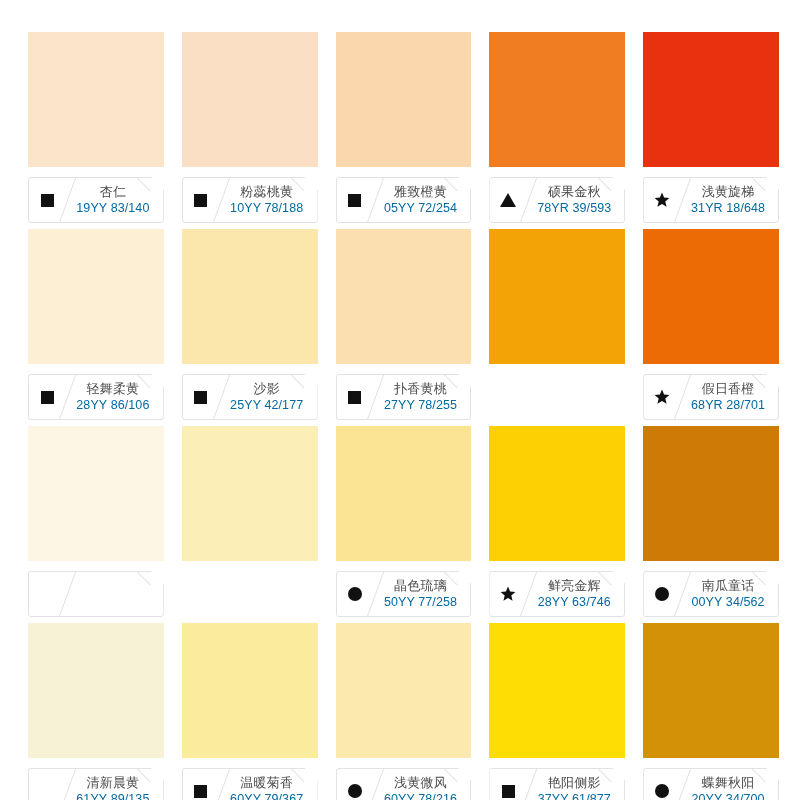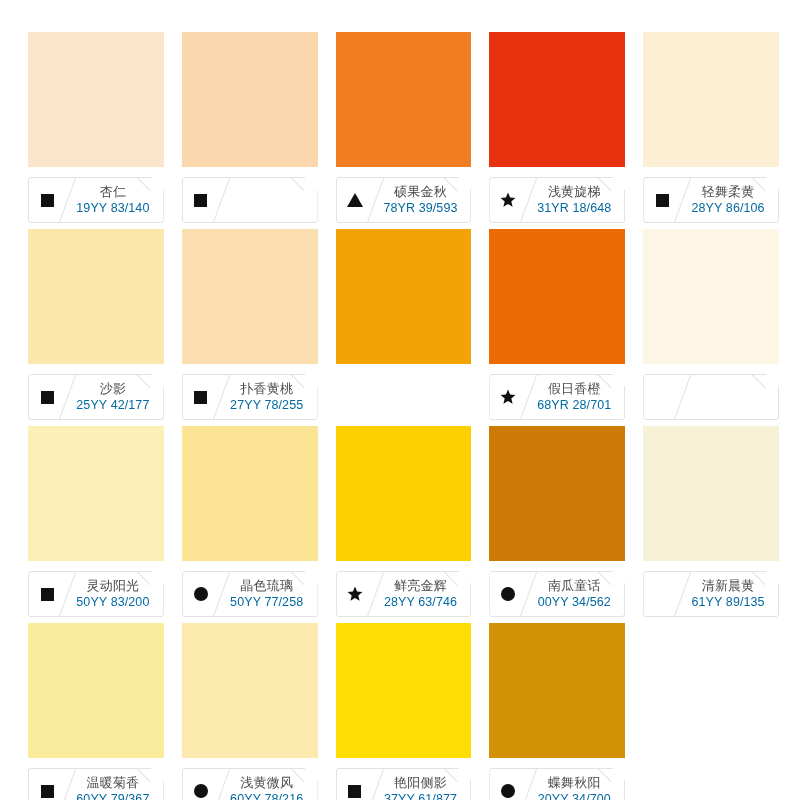--- a/index.html
+++ b/index.html
@@ -160,26 +160,44 @@
           <span class="icon-glyph icon-square"></span>
           <span class="label-divider"></span>
         </div>
         <div class="label-text-zone">
           <div class="label-name">杏仁</div>
           <div class="label-code">19YY 83/140</div>
         </div>
       </div>
     </div>
     <div class="swatch-cell">
+      <div class="swatch-color" title="粉蕊桃黄" style="background-color: rgb(251, 223, 196);"></div>
+      <div class="swatch-label">
+        <span class="label-corner"></span>
+        <div class="label-icon-zone">
+          <span class="icon-glyph icon-square"></span>
+          <span class="label-divider"></span>
+        </div>
+        <div class="label-text-zone">
+          <div class="label-name">粉蕊桃黄</div>
+          <div class="label-code">10YY 78/188</div>
+        </div>
+      </div>
+    </div>
+    <div class="swatch-cell">
       <div class="swatch-color" title="雅致橙黄" style="background-color: rgb(251, 215, 174);"></div>
       <div class="swatch-label">
         <span class="label-corner"></span>
         <div class="label-icon-zone">
           <span class="icon-glyph icon-square"></span>
           <span class="label-divider"></span>
+        </div>
+        <div class="label-text-zone">
+          <div class="label-name">雅致橙黄</div>
+          <div class="label-code">05YY 72/254</div>
         </div>
       </div>
     </div>
     <div class="swatch-cell">
       <div class="swatch-color" title="硕果金秋" style="background-color: rgb(240, 125, 34);"></div>
       <div class="swatch-label">
         <span class="label-corner"></span>
         <div class="label-icon-zone">
           <span class="icon-glyph icon-triangle"></span>
           <span class="label-divider"></span>
@@ -276,31 +294,20 @@
       <div class="swatch-label">
         <span class="label-corner"></span>
         <div class="label-icon-zone">
           <span class="icon-glyph icon-none"></span>
           <span class="label-divider"></span>
         </div>
       </div>
     </div>
     <div class="swatch-cell">
       <div class="swatch-color" title="灵动阳光" style="background-color: rgb(251, 238, 182);"></div>
-      <div class="swatch-label">
-        <span class="label-corner"></span>
-        <div class="label-icon-zone">
-          <span class="icon-glyph icon-square"></span>
-          <span class="label-divider"></span>
-        </div>
-        <div class="label-text-zone">
-          <div class="label-name">灵动阳光</div>
-          <div class="label-code">50YY 83/200</div>
-        </div>
-      </div>
     </div>
     <div class="swatch-cell">
       <div class="swatch-color" title="晶色琉璃" style="background-color: rgb(251, 229, 149);"></div>
       <div class="swatch-label">
         <span class="label-corner"></span>
         <div class="label-icon-zone">
           <span class="icon-glyph icon-circle"></span>
           <span class="label-divider"></span>
         </div>
         <div class="label-text-zone">

